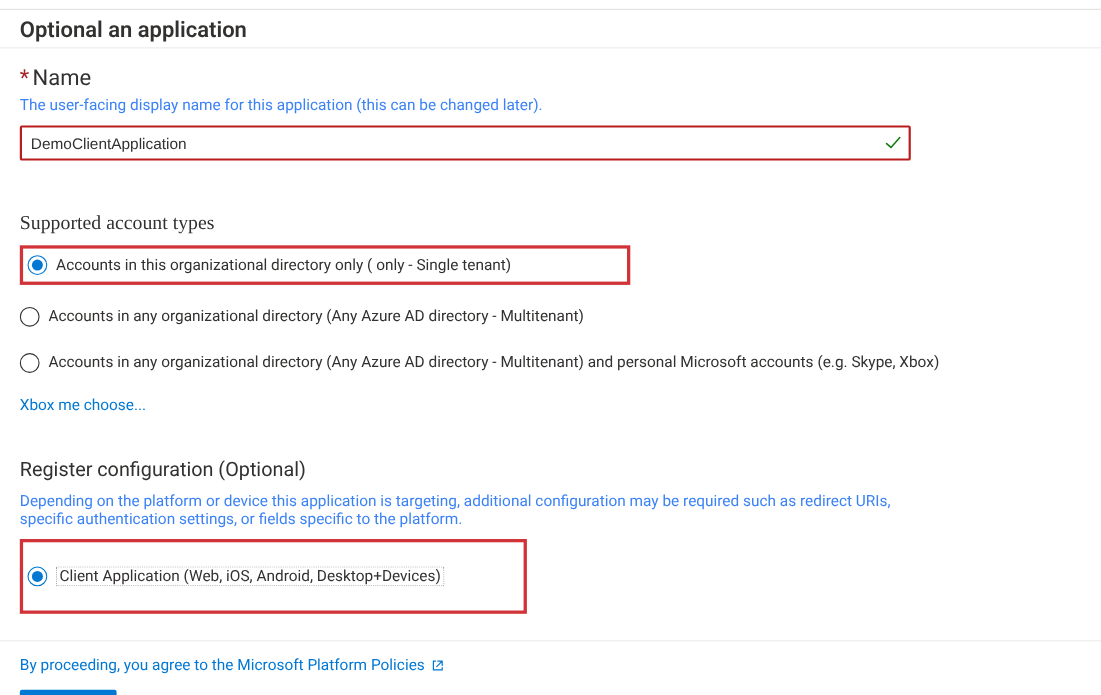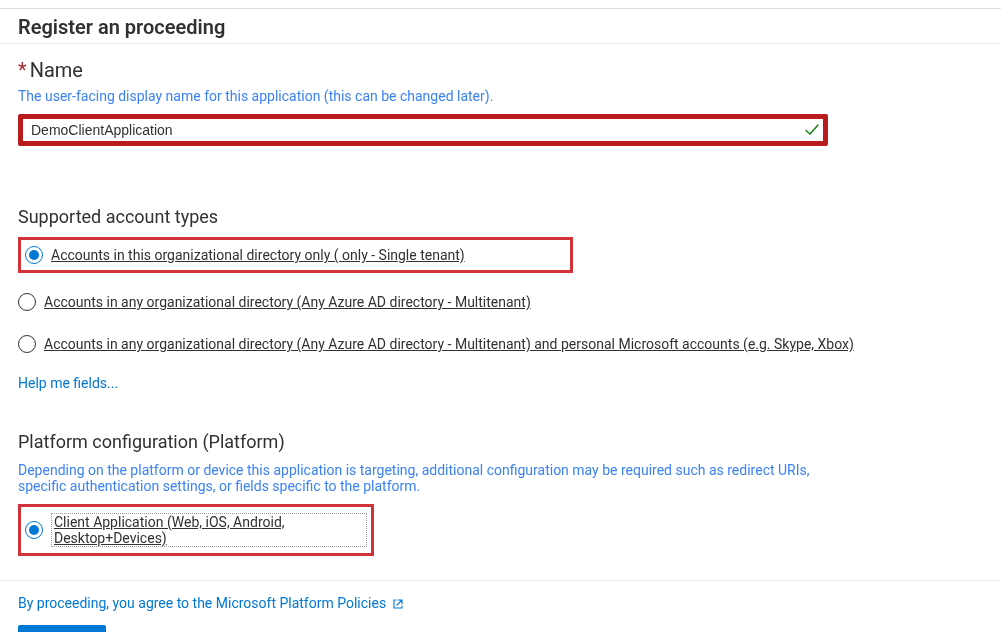--- a/index.html
+++ b/index.html
@@ -26,21 +26,21 @@
   .required-star { color: #a4262c; margin-right: 3px; }
   .field-desc { font-size: 14px; color: #3b82f6; margin: 0 0 10px 0; }
   .section-heading { font-size: 18px; font-weight: 400; margin: 40px 0 10px 0; color: #323130; }
   .input-wrap {
     position: relative;
     width: 810px;
   }
   .text-input {
     width: 100%;
     height: 32px;
-    border: 5px solid #b91c1c;
+    border: 2px solid #b91c1c;
     border-radius: 2px;
     padding: 4px 30px 4px 8px;
     font-size: 14px;
     color: #323130;
     outline: none;
   }
   .check-icon {
     position: absolute;
     right: 8px;
     top: 50%;
@@ -62,34 +62,35 @@
     margin-right: 8px;
     flex-shrink: 0;
   }
   .radio-unselected { border: 1px solid #323130; }
   .radio-selected { border: 1px solid #0078d4; }
   .radio-inner {
     width: 10px; height: 10px;
     border-radius: 50%;
     background: #0078d4;
   }
-  .radio-label { font-size: 14px; text-decoration: underline; }
+  .radio-label { font-size: 14px; }
   .highlight-box {
     border: 3px solid #d13438;
     padding: 2px 4px;
     display: inline-flex;
     align-items: center;
     width: 555px;
   }
   .highlight-box-2 {
     border: 3px solid #d13438;
-    padding: 2px 4px;
-    display: inline-flex;
-    align-items: center;
-    width: 356px;
+    padding: 18px 4px;
+    display: inline-flex;
+    align-items: center;
+    width: 461px;
+    text-align: right;
   }
   .dotted-focus {
     border: 1px dotted #9a9a9a;
     border-radius: 1px;
     padding: 0 2px;
   }
   .link {
     color: #0078d4;
     font-size: 14px;
     cursor: pointer;
@@ -114,39 +115,39 @@
     margin-top: 14px;
   }
   .ext-icon { width: 12px; height: 12px; margin-left: 6px; }
 </style>
 </head>
 <body>
 
 <div class="page">
 
   <div class="rule-top"></div>
-  <h2 class="page-title">Register an proceeding</h2>
+  <h2 class="page-title">Optional an application</h2>
   <div class="rule-sub"></div>
 
   
   <p class="field-label">
     <span class="required-star">*</span><span>Name</span>
   </p>
   <p class="field-desc">The user-facing display name for this application (this can be changed later).</p>
   <div class="input-wrap">
     <input class="text-input" type="text" value="DemoClientApplication" style="">
     <span class="check-icon">
       <svg viewBox="0 0 16 16" width="16" height="16">
           <path d="M2 8.5 L6 12 L14 3" stroke="#107c10" stroke-width="1.4" fill="none" stroke-linecap="round" stroke-linejoin="round"></path>
         </svg>
     </span>
   </div>
 
   
-  <div class="section-heading" style="margin-top:60px;">Supported account types</div>
+  <div class="section-heading" style="margin-top:46px;font-family:Liberation Serif, serif;">Supported account types</div>
 
   <div class="highlight-box">
     <div class="radio-row" style="margin:0;">
       <span class="radio-outer radio-selected">
           <span class="radio-inner"></span>
         </span>
       <span class="radio-label">Accounts in this organizational directory only (                                 only - Single tenant)</span>
     </div>
   </div>
 
@@ -154,25 +155,25 @@
     <span class="radio-outer radio-unselected"></span>
     <span class="radio-label">Accounts in any organizational directory (Any Azure AD directory - Multitenant)</span>
   </div>
 
   <div class="radio-row">
     <span class="radio-outer radio-unselected"></span>
     <span class="radio-label">Accounts in any organizational directory (Any Azure AD directory - Multitenant) and personal Microsoft accounts (e.g. Skype, Xbox)</span>
   </div>
 
   <div class="link-row">
-    <a class="link">Help me fields...</a>
+    <a class="link">Xbox me choose...</a>
   </div>
 
   
-  <div class="section-heading">Platform configuration (Platform)</div>
+  <div class="section-heading">Register configuration (Optional)</div>
   <p class="field-desc" style="max-width:810px;">Depending on the platform or device this application is targeting, additional configuration may be required such as redirect URIs, specific authentication settings, or fields specific to the platform.</p>
 
   <div class="highlight-box-2">
     <div class="radio-row" style="margin:0;">
       <span class="radio-outer radio-selected">
           <span class="radio-inner"></span>
         </span>
       <span class="dotted-focus">
         <span class="radio-label">Client Application (Web, iOS, Android, Desktop+Devices)</span>
       </span>

